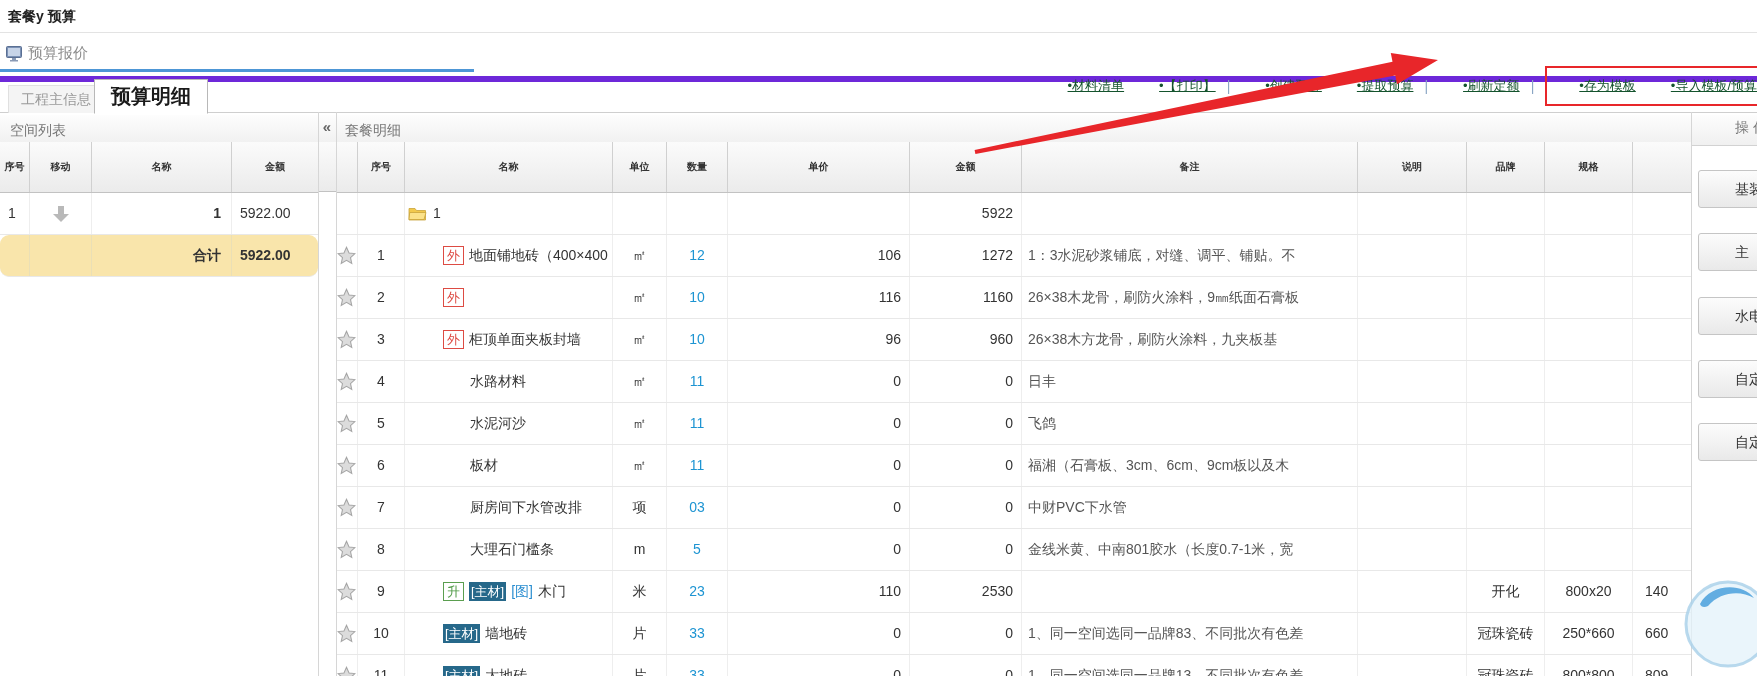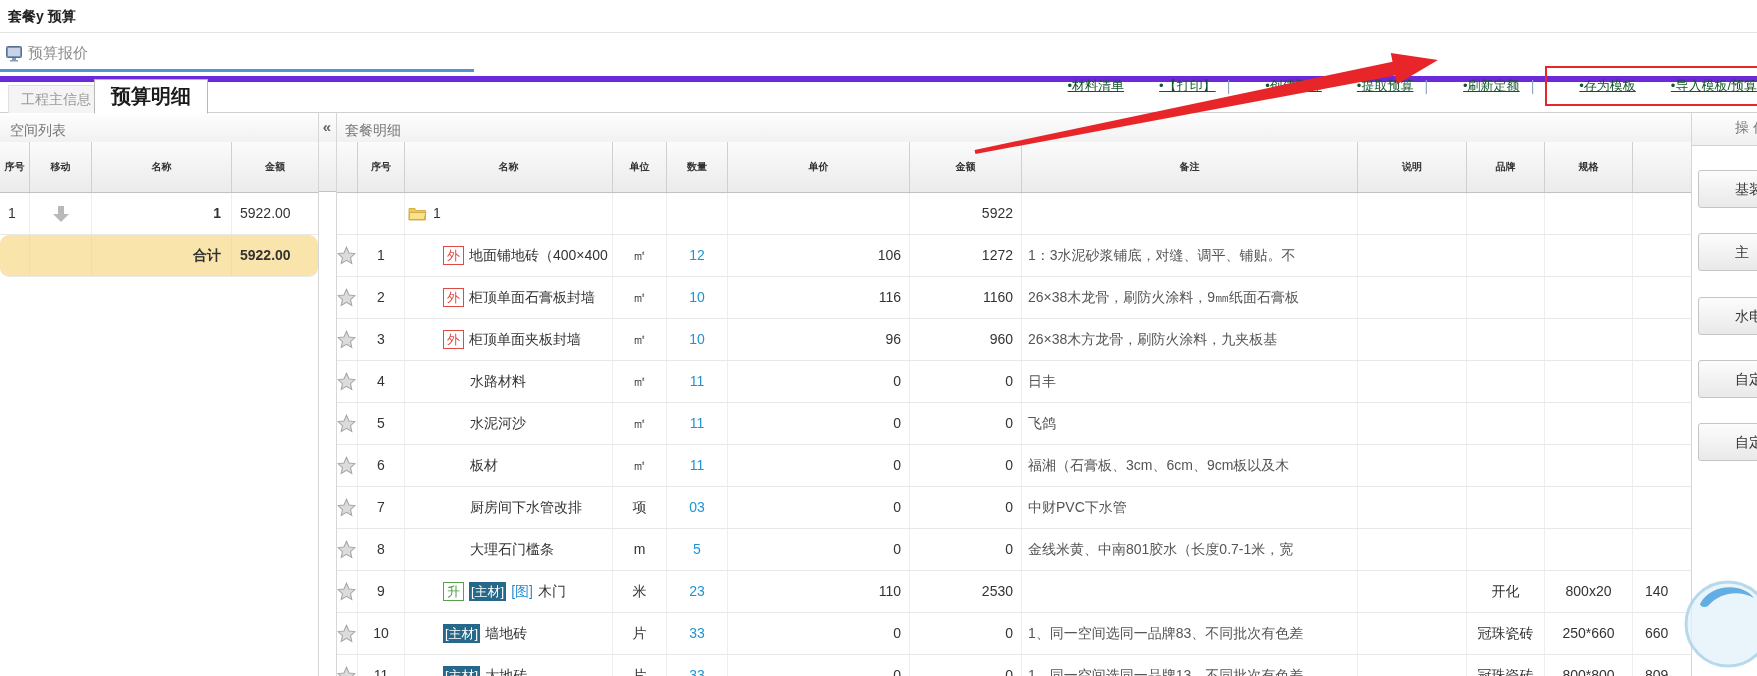--- a/index.html
+++ b/index.html
@@ -207,21 +207,20 @@
       <div class="td starcell">
         <svg width="19" height="19" viewBox="0 0 18 18">
               <path d="M9,1.2 L11.4,6.6 L17,7.2 L12.8,11 L14,16.6 L9,13.6 L4,16.6 L5.2,11 L1,7.2 L6.6,6.6 Z" fill="#dcdcdc" stroke="#a5a5a5" stroke-width="1"></path>
             </svg>
       </div>
       <div class="td c-center">2</div>
       <div class="td c-name">
 
         <span class="b-red">外</span>
 
-        <span>柜顶单面石膏板封墙</span>
       </div>
       <div class="td c-center">㎡</div>
       <div class="td c-qty">10</div>
       <div class="td c-right">116</div>
       <div class="td c-right">1160</div>
       <div class="td c-remark">26×38木龙骨，刷防火涂料，9㎜纸面石膏板</div>
       <div class="td"></div>
       <div class="td c-center"></div>
       <div class="td c-center"></div>
       <div class="td c-extra"></div>

